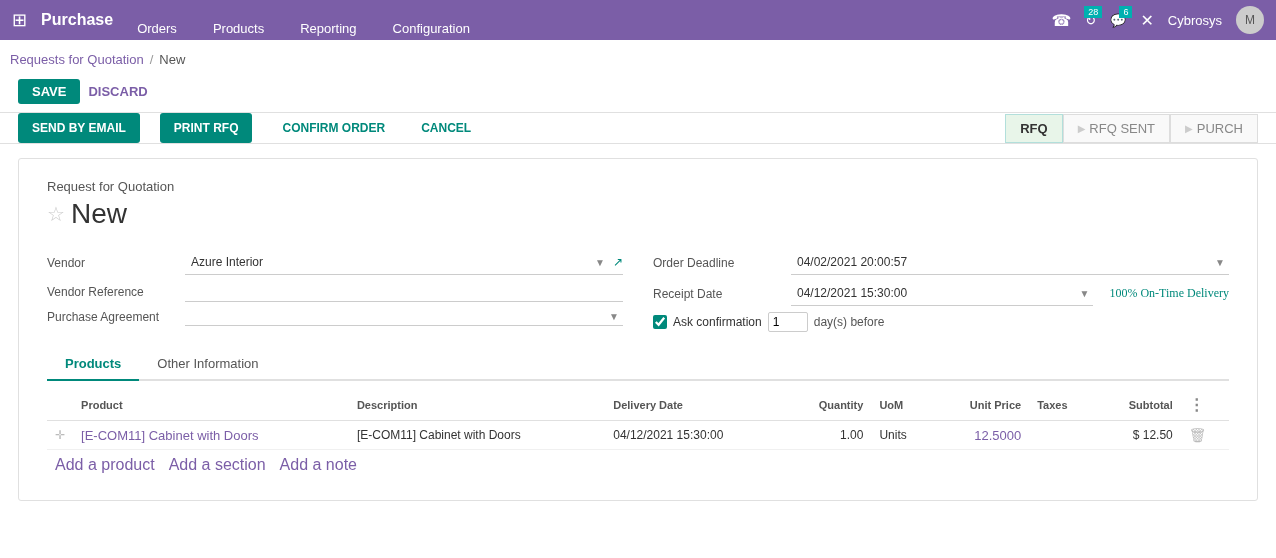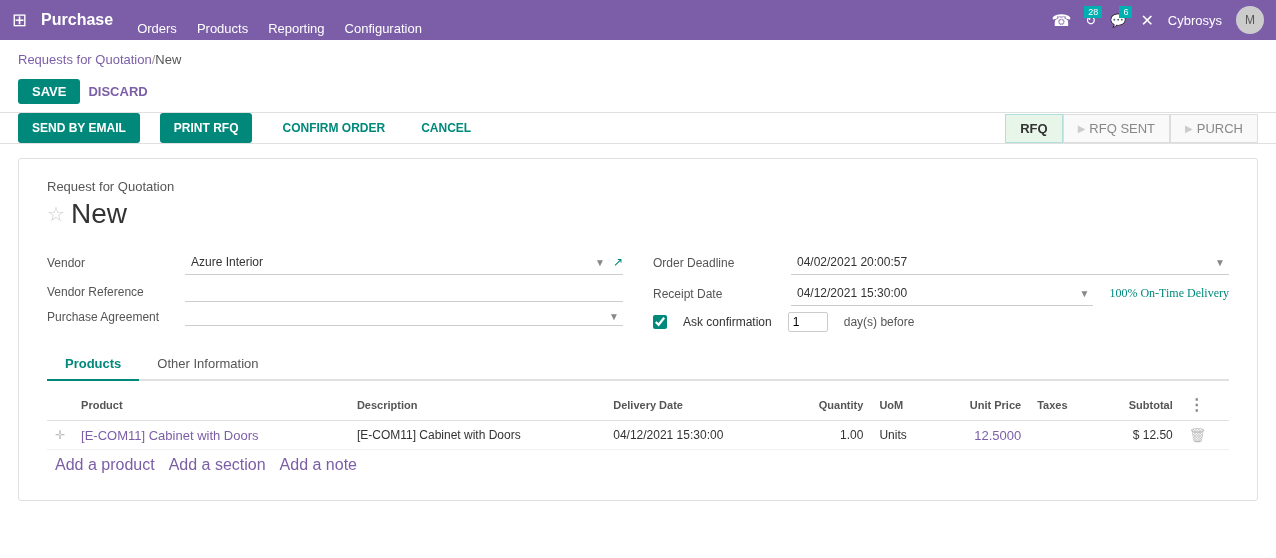--- a/index.html
+++ b/index.html
@@ -9,21 +9,21 @@
     .topnav {
       background: #7B5EA7;
       display: flex;
       align-items: center;
       padding: 0 12px;
       height: 40px;
       color: #fff;
     }
     .topnav-grid-icon { margin-right: 14px; cursor: pointer; font-size: 18px; }
     .topnav-brand { font-size: 16px; font-weight: bold; margin-right: 24px; }
-    .topnav-menu { display: flex; gap: 20px; flex: 1; margin-top: 17px; }
+    .topnav-menu { display: flex; gap: 36px; flex: 1; margin-top: 17px; }
     .topnav-menu-item { color: #fff; cursor: pointer; font-size: 13px; padding: 4px 0; }
     .topnav-right { display: flex; align-items: center; gap: 14px; }
     .topnav-icon { color: #fff; cursor: pointer; font-size: 16px; position: relative; }
     .topnav-badge {
       background: #00b0b0;
       color: #fff;
       border-radius: 0;
       font-size: 9px;
       padding: 1px 4px;
       position: absolute;
@@ -36,25 +36,26 @@
       background: #ccc;
       display: flex; align-items: center; justify-content: center;
       color: #555; font-size: 12px;
     }
 
     
     .page { background: #fff; min-height: calc(558px - 40px); }
 
     
     .breadcrumb {
-      padding: 12px 18px 6px;
+      padding: 12px 10px 6px;
       font-size: 13px;
       color: #7B5EA7;
       display: flex;
       align-items: center;
+      gap: 6px;
     }
     .breadcrumb-link { color: #7B5EA7; cursor: pointer; }
     .breadcrumb-sep { color: #999; }
     .breadcrumb-current { color: #555; }
 
     
     .action-row {
       padding: 6px 18px 8px;
       display: flex;
       align-items: center;
@@ -148,21 +149,21 @@
     .field-value input {
       border: none; outline: none; font-size: 12px; width: 100%; background: transparent;
     }
     .field-dropdown { display: flex; align-items: center; border-bottom: 1px solid #ccc; padding: 3px 0; }
     .field-dropdown-inner { flex: 1; color: #333; font-size: 12px; padding: 2px 6px; }
     .dropdown-arrow { color: #888; font-size: 10px; padding: 0 4px; }
     .external-link { color: #00897B; margin-left: 4px; font-size: 12px; cursor: pointer; }
 
     .on-time { color: #00897B; font-size: 12px; margin-left: 8px; font-family: Liberation Serif, serif; }
 
-    .confirmation-row { display: flex; align-items: center; gap: 16px; margin-top: 6px; }
+    .confirmation-row { display: flex; align-items: center; gap: 6px; margin-top: 6px; }
     .confirmation-row input[type="checkbox"] { accent-color: #00897B; width: 14px; height: 14px; }
     .confirmation-row .conf-label { font-size: 12px; color: #333; }
     .confirmation-row input[type="number"] { width: 40px; border: 1px solid #ccc; padding: 2px 4px; font-size: 12px; border-radius: 2px; }
     .confirmation-row .days-label { font-size: 12px; color: #555; }
 
     
     .tabs-row { display: flex; border-bottom: 2px solid #e0e0e0; margin-top: 16px; }
     .tab {
       padding: 8px 18px;
       cursor: pointer;

